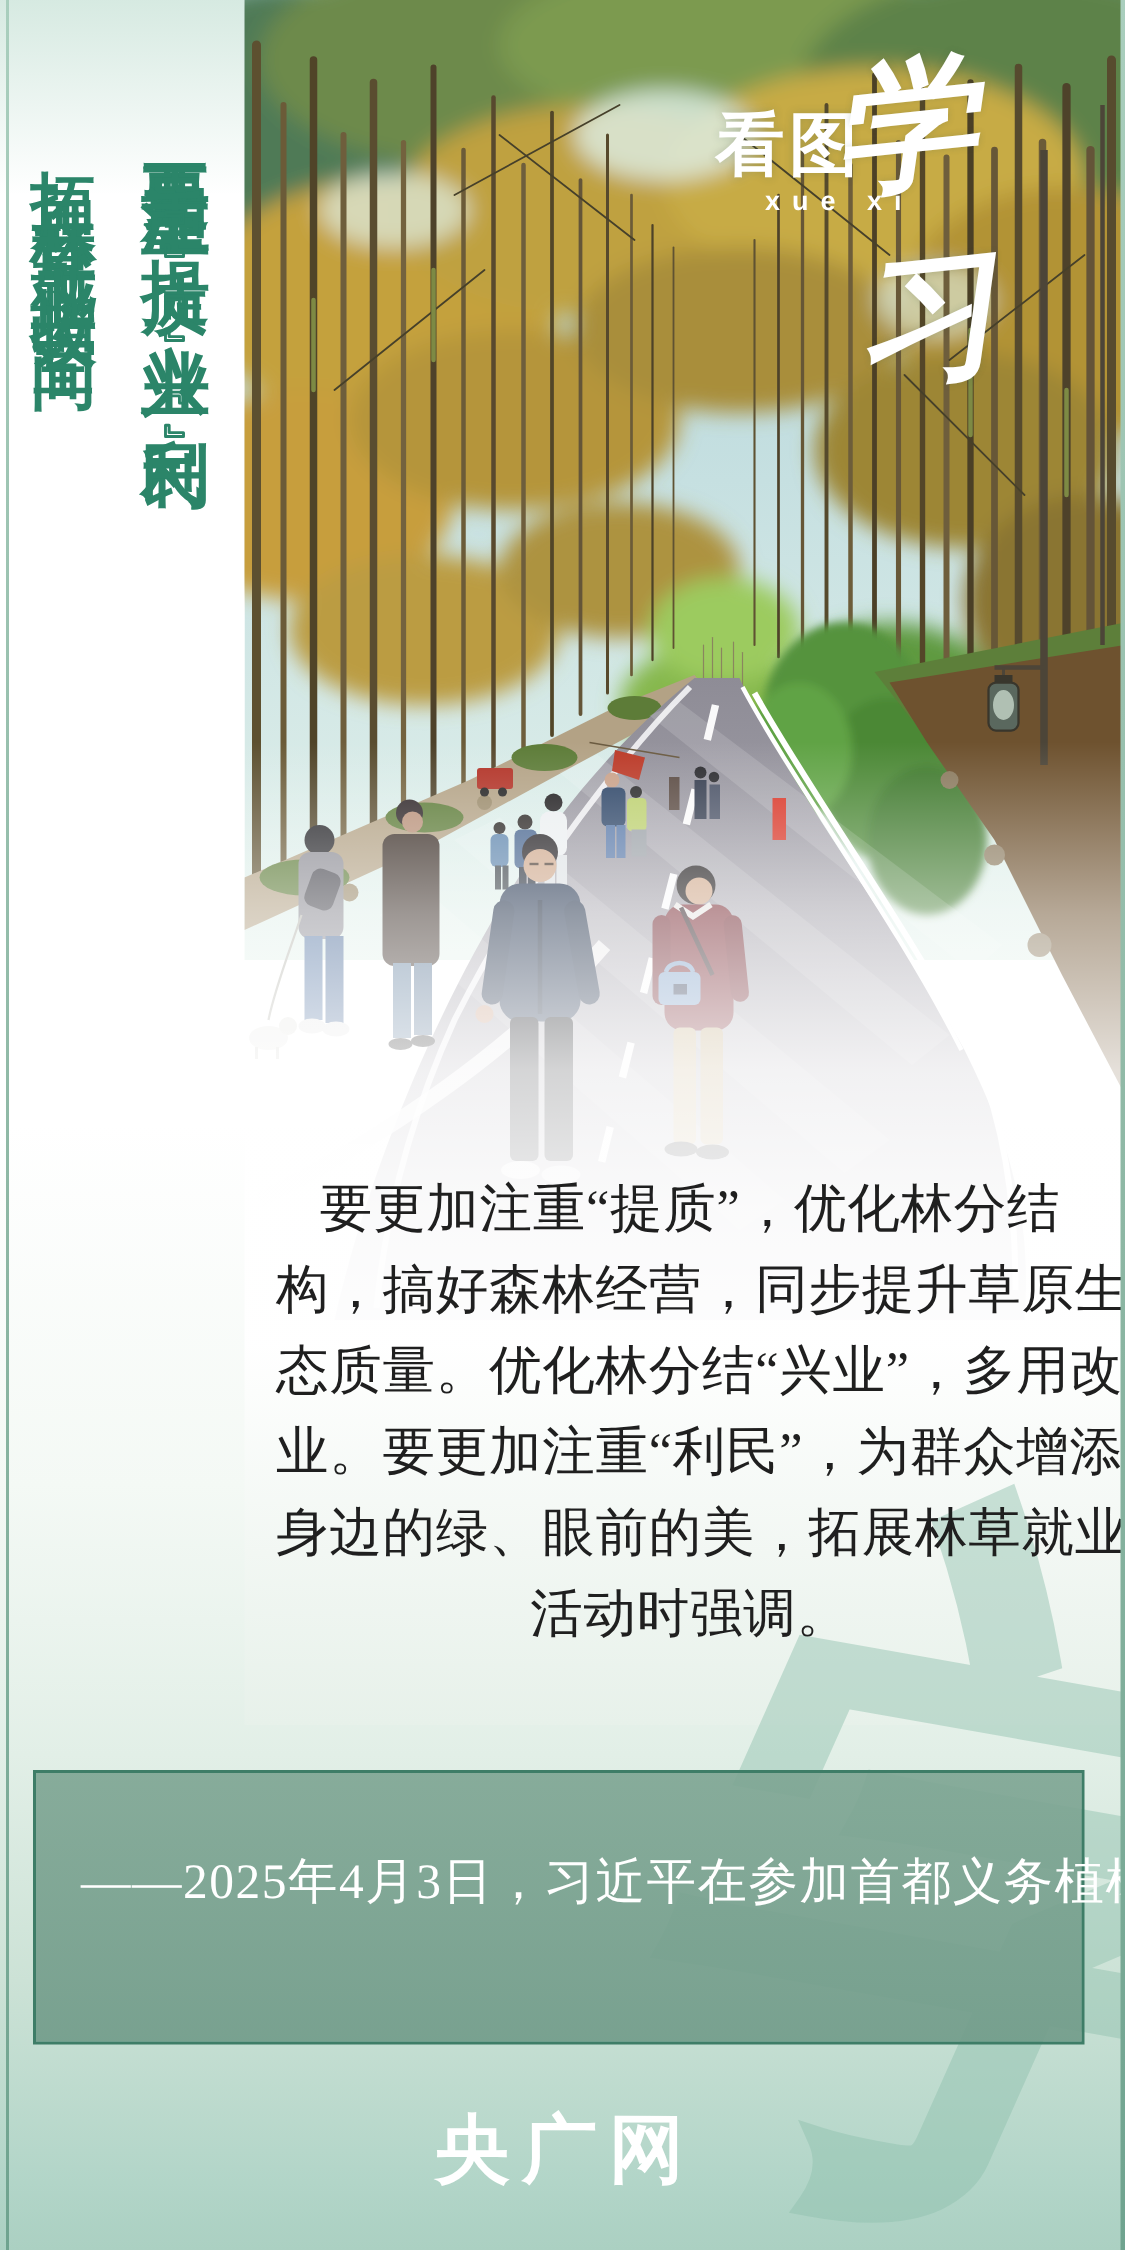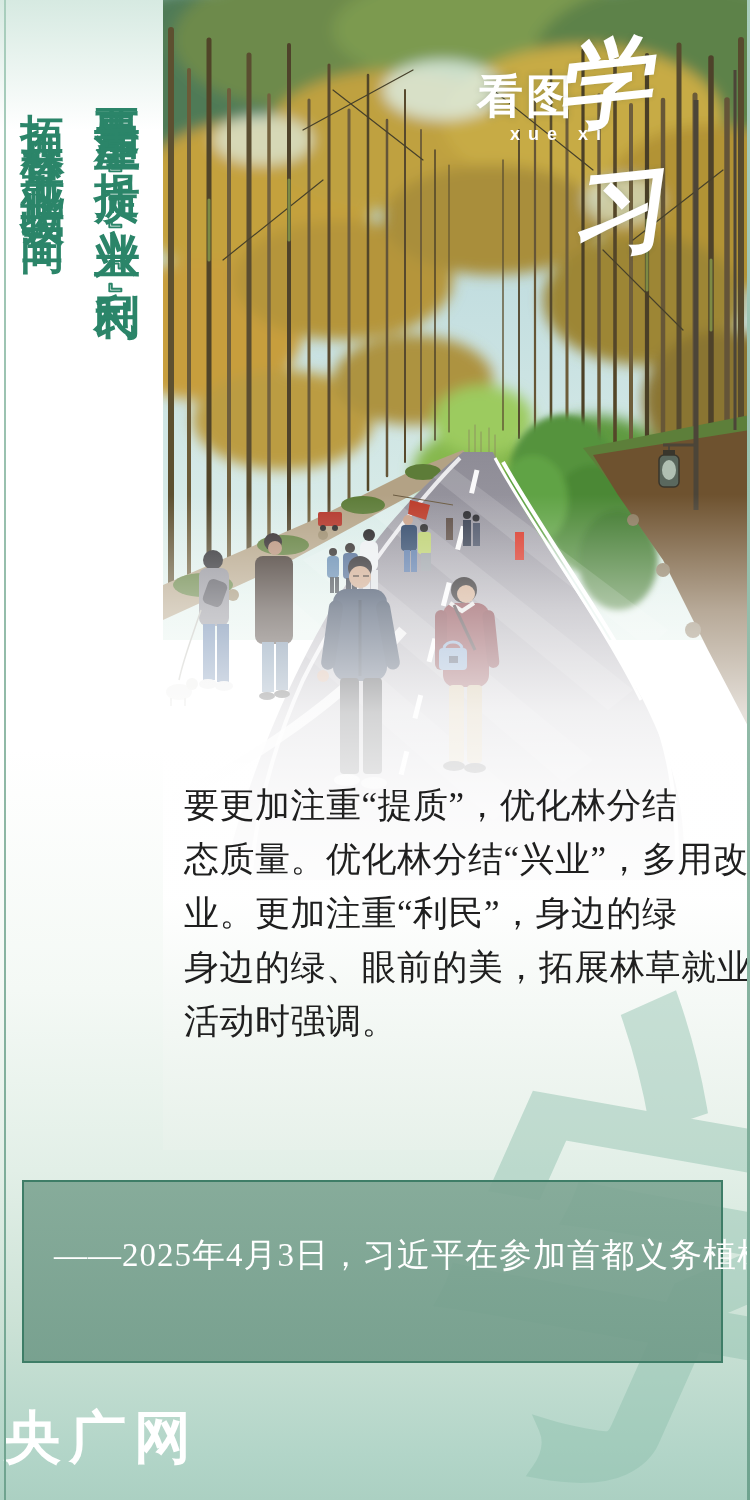--- a/index.html
+++ b/index.html
@@ -44,32 +44,32 @@
   .brand-bold{left:477px;top:66px;font-size:46px;font-weight:900;letter-spacing:3px;
     font-family:Liberation Mono, monospace;text-shadow:0 0 6px rgba(60,90,70,.25);}
   .brand-sub{left:493px;top:124px;font-size:18px;font-weight:700;letter-spacing:8px;
     font-family:"Liberation Sans","DejaVu Sans",sans-serif;margin-left:17px;}
   .brand-script{left:562px;top:16px;font-size:95px;font-style:italic;font-weight:700;
     transform:rotate(-6deg);text-shadow:0 0 5px rgba(60,90,70,.2);}
 
   
   .body-text{position:absolute;left:184px;top:779px;width:552px;z-index:5;
     color:#1f1f1f;font-size:35px;line-height:54px;letter-spacing:.5px;}
-  .body-line{white-space:nowrap;}
+  .body-line{white-space:nowrap;text-align:center;}
 
   
   .quote-box{position:absolute;left:22px;top:1180px;width:701px;height:183px;z-index:5;
     box-sizing:border-box;border:2px solid #3e7d67;
     background:linear-gradient(180deg,rgba(127,166,148,.92),rgba(114,156,138,.92));
     padding:38px 0 0 30px;}
   .quote-line{color:#ffffff;font-size:33px;line-height:70px;letter-spacing:1px;white-space:nowrap;}
 
   
-  .footer-logo{position:absolute;left:4px;right:0;top:1400px;z-index:5;text-align:left;
-    color:#ffffff;font-size:57px;font-weight:900;letter-spacing:8px;
+  .footer-logo{position:absolute;left:4px;right:0;top:1400px;z-index:5;text-align:center;
+    color:#ffffff;font-size:50px;font-weight:900;letter-spacing:8px;
     font-family:"Liberation Sans","DejaVu Sans",sans-serif;}
 </style>
 </head>
 <body>
 
 <div class="page">
 
   <div class="corner-tint"></div>
 
   <div class="photo">
@@ -316,22 +316,23 @@
   <div class="v-col col-primary"><span>要更加注重</span><span class="qt"><span class="br">『</span><span>提质</span><span class="br">』</span></span><span class="qt"><span class="br">『</span><span>兴业</span><span class="br">』</span></span><span class="qt qt-3"><span class="br">『</span><span>利民</span><span class="br">』</span></span></div>
 
   <div class="v-col col-secondary">拓展林草就业增收空间</div>
 
   <div class="brand brand-bold">看图</div>
   <div class="brand brand-sub">xue xi</div>
   <div class="brand brand-script">学习</div>
 
   <div class="body-text">
     <div class="body-line">要更加注重“提质”，优化林分结</div>
+    <div class="body-line">构，搞好森林经营，同步提升草原生</div>
     <div class="body-line">态质量。优化林分结“兴业”，多用改</div>
-    <div class="body-line">业。更加注重“利民”，身边的绿</div>
+    <div class="body-line">业。要更加注重“利民”，为群众增添</div>
     <div class="body-line">身边的绿、眼前的美，拓展林草就业</div>
     <div class="body-line">活动时强调。</div>
   </div>
 
   <div class="quote-box">
     <div class="quote-line">——2025年4月3日，习近平在参加首都义务植树</div>
   </div>
 
   <div class="footer-logo">央广网</div>
 

